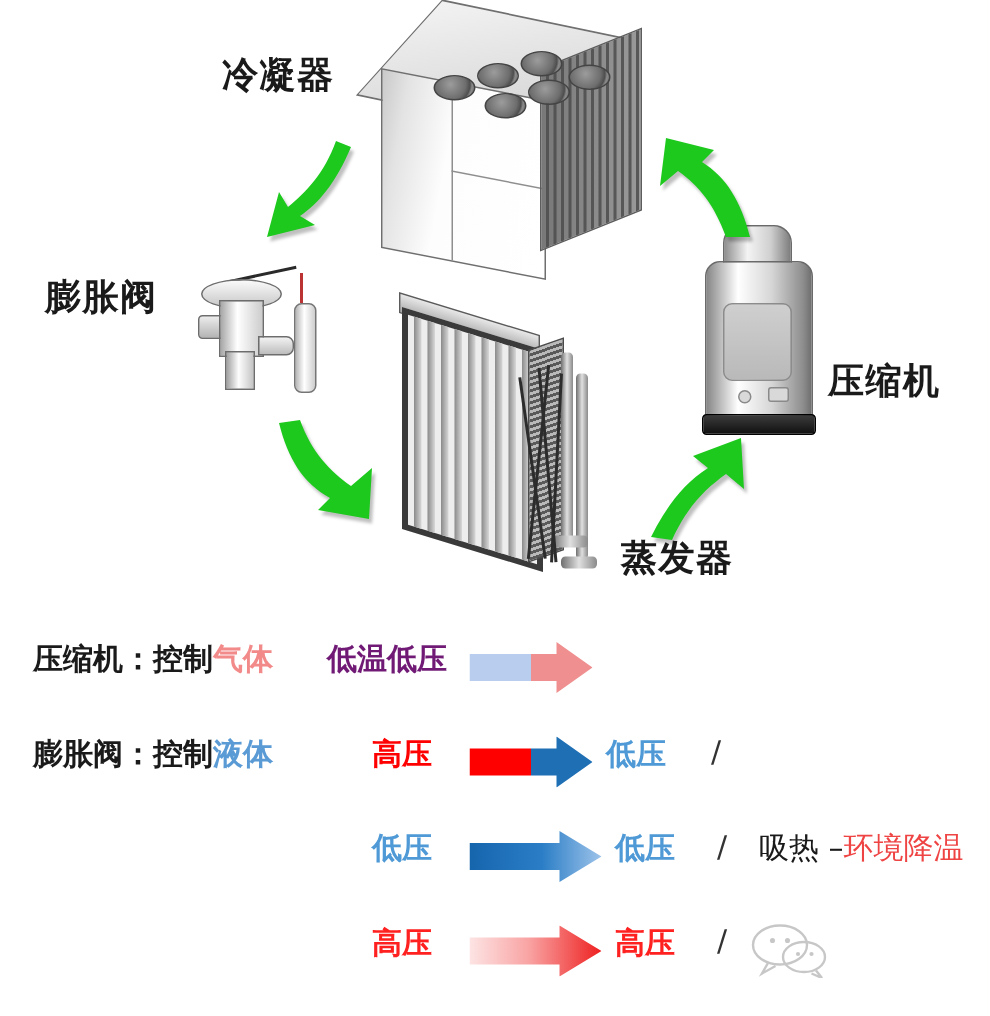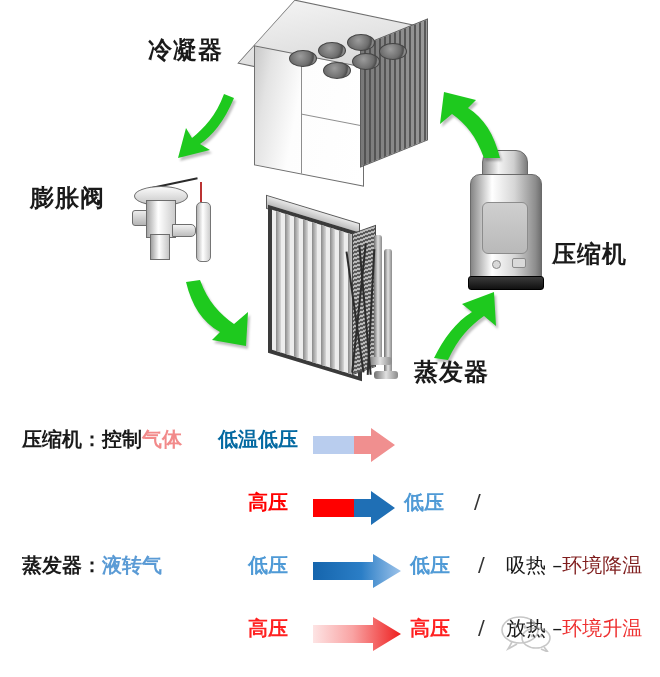--- a/index.html
+++ b/index.html
@@ -132,21 +132,21 @@
     position:absolute;left:22px;top:14px;font-size:20px;font-weight:bold;white-space:nowrap;
     font-family:"DejaVu Sans","Liberation Sans",sans-serif;color:#1a1a1a;
   }
   .term .accent{font-weight:bold;}
   .col-from{position:absolute;top:14px;font-size:20px;font-weight:bold;white-space:nowrap;
     font-family:"DejaVu Sans","Liberation Sans",sans-serif;}
   .col-to{position:absolute;top:14px;font-size:20px;font-weight:bold;white-space:nowrap;
     font-family:"DejaVu Sans","Liberation Sans",sans-serif;}
   .col-note{position:absolute;top:14px;font-size:20px;white-space:nowrap;
     font-family:"DejaVu Sans","Liberation Sans",sans-serif;color:#1a1a1a;}
-  .col-note .accent{color:#7f1d1d;}
+  .col-note .accent{color:#ef4444;}
   .sep{position:absolute;top:14px;font-size:20px;color:#333;font-family:"DejaVu Sans",sans-serif;}
   .barrow{position:absolute;top:16px;}
   .barrow svg{display:block;}
 
   
   .watermark{position:absolute;left:498px;top:612px;width:56px;height:40px;opacity:.55;}
   .watermark svg{display:block;}
 </style>
 </head>
 <body>
@@ -251,45 +251,45 @@
   <div class="abs dlabel" style="left:30px;top:182px;">膨胀阀</div>
   <div class="abs dlabel" style="left:552px;top:238px;">压缩机</div>
   <div class="abs dlabel" style="left:414px;top:356px;">蒸发器</div>
 
   <div class="legend">
 
     <div class="row">
       <div class="term">
         <span>压缩机</span><span>：</span><span>控制</span><span class="accent" style="color:#f28a8a">气体</span>
       </div>
-      <div class="col-from" style="left:218px;color:#0369a1">低温低压</div>
+      <div class="col-from" style="left:218px;color:#701a75">低温低压</div>
       <div class="barrow" style="left:313px;">
         <svg width="82" height="34" viewBox="0 0 82 34">
           <path d="M0 8 H41 V8 H41 V26 H0 Z" fill="#b9cdee"></path>
           <path d="M41 8 H58 V0 L82 17 L58 34 V26 H41 Z" fill="#f08f8f"></path>
         </svg>
       </div>
     </div>
 
     <div class="row">
+      <div class="term">
+        <span>膨胀阀</span><span>：</span><span>控制</span><span class="accent" style="color:#5b9bd5">液体</span>
+      </div>
       <div class="col-from" style="left:248px;color:#ff0000">高压</div>
       <div class="barrow" style="left:313px;">
         <svg width="82" height="34" viewBox="0 0 82 34">
           <path d="M0 8 H41 V26 H0 Z" fill="#ff0000"></path>
           <path d="M41 8 H58 V0 L82 17 L58 34 V26 H41 Z" fill="#1f6fb5"></path>
         </svg>
       </div>
       <div class="col-to" style="left:404px;color:#4f9ad6">低压</div>
       <div class="sep" style="left:474px;">/</div>
     </div>
 
     <div class="row">
-      <div class="term">
-        <span>蒸发器</span><span>：</span><span></span><span class="accent" style="color:#5b9bd5">液转气</span>
-      </div>
       <div class="col-from" style="left:248px;color:#4f9ad6">低压</div>
       <div class="barrow" style="left:313px;">
         <svg width="88" height="34" viewBox="0 0 88 34">
           <defs>
             <linearGradient id="gradEvap" x1="0" y1="0" x2="1" y2="0">
               <stop offset="0%" stop-color="#1565ad"></stop>
               <stop offset="55%" stop-color="#2b7ec6"></stop>
               <stop offset="100%" stop-color="#9dc3ea"></stop>
             </linearGradient>
           </defs>
@@ -312,23 +312,20 @@
               <stop offset="0%" stop-color="#fde4e4"></stop>
               <stop offset="45%" stop-color="#f9a3a3"></stop>
               <stop offset="100%" stop-color="#ee2020"></stop>
             </linearGradient>
           </defs>
           <path d="M0 8 H60 V0 L88 17 L60 34 V26 H0 Z" fill="url(#gradCond)"></path>
         </svg>
       </div>
       <div class="col-to" style="left:410px;color:#ff2020">高压</div>
       <div class="sep" style="left:478px;">/</div>
-      <div class="col-note" style="left:506px;color:#1a1a1a">
-        <span>放热 –</span><span class="accent" style="color:#ee3030">环境升温</span>
-      </div>
     </div>
   </div>
 
   <div class="watermark">
     <svg width="56" height="40" viewBox="0 0 56 40">
       <ellipse cx="22" cy="18" rx="18" ry="13" fill="none" stroke="#9a9a9a" stroke-width="1.6"></ellipse>
       <path d="M14 30 L10 37 L19 32" fill="none" stroke="#9a9a9a" stroke-width="1.6"></path>
       <ellipse cx="38" cy="26" rx="14" ry="10" fill="none" stroke="#9a9a9a" stroke-width="1.6"></ellipse>
       <path d="M46 35 L50 40 L43 37" fill="none" stroke="#9a9a9a" stroke-width="1.6"></path>
       <circle cx="17" cy="15" r="1.7" fill="#9a9a9a"></circle>

